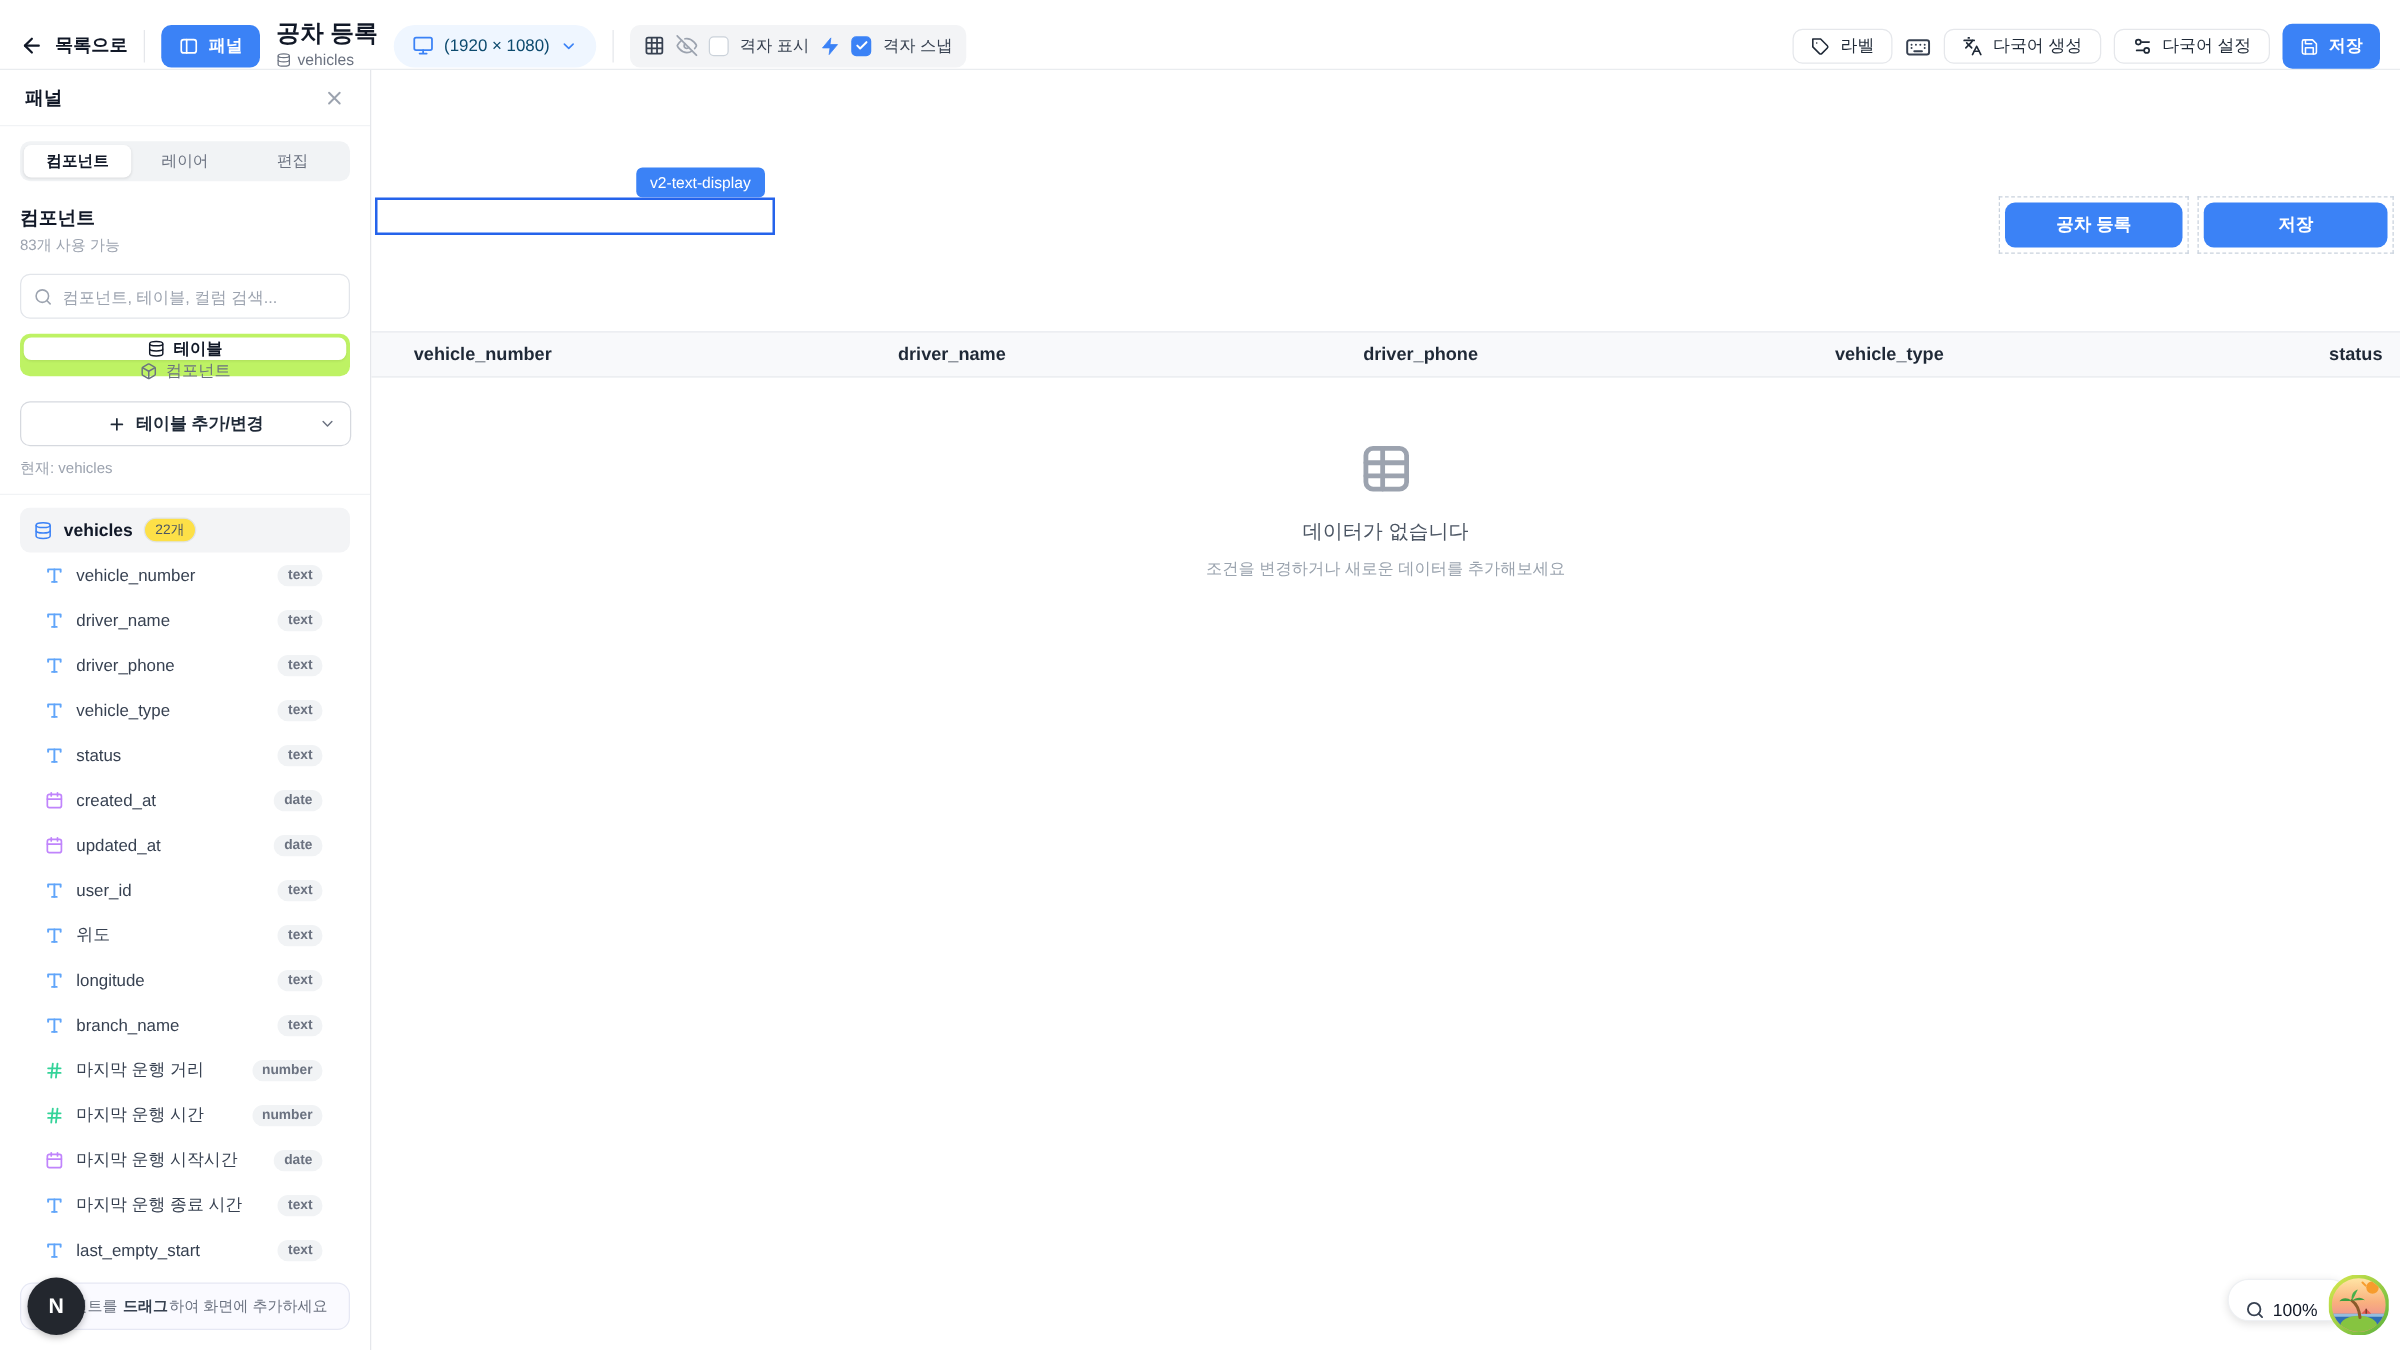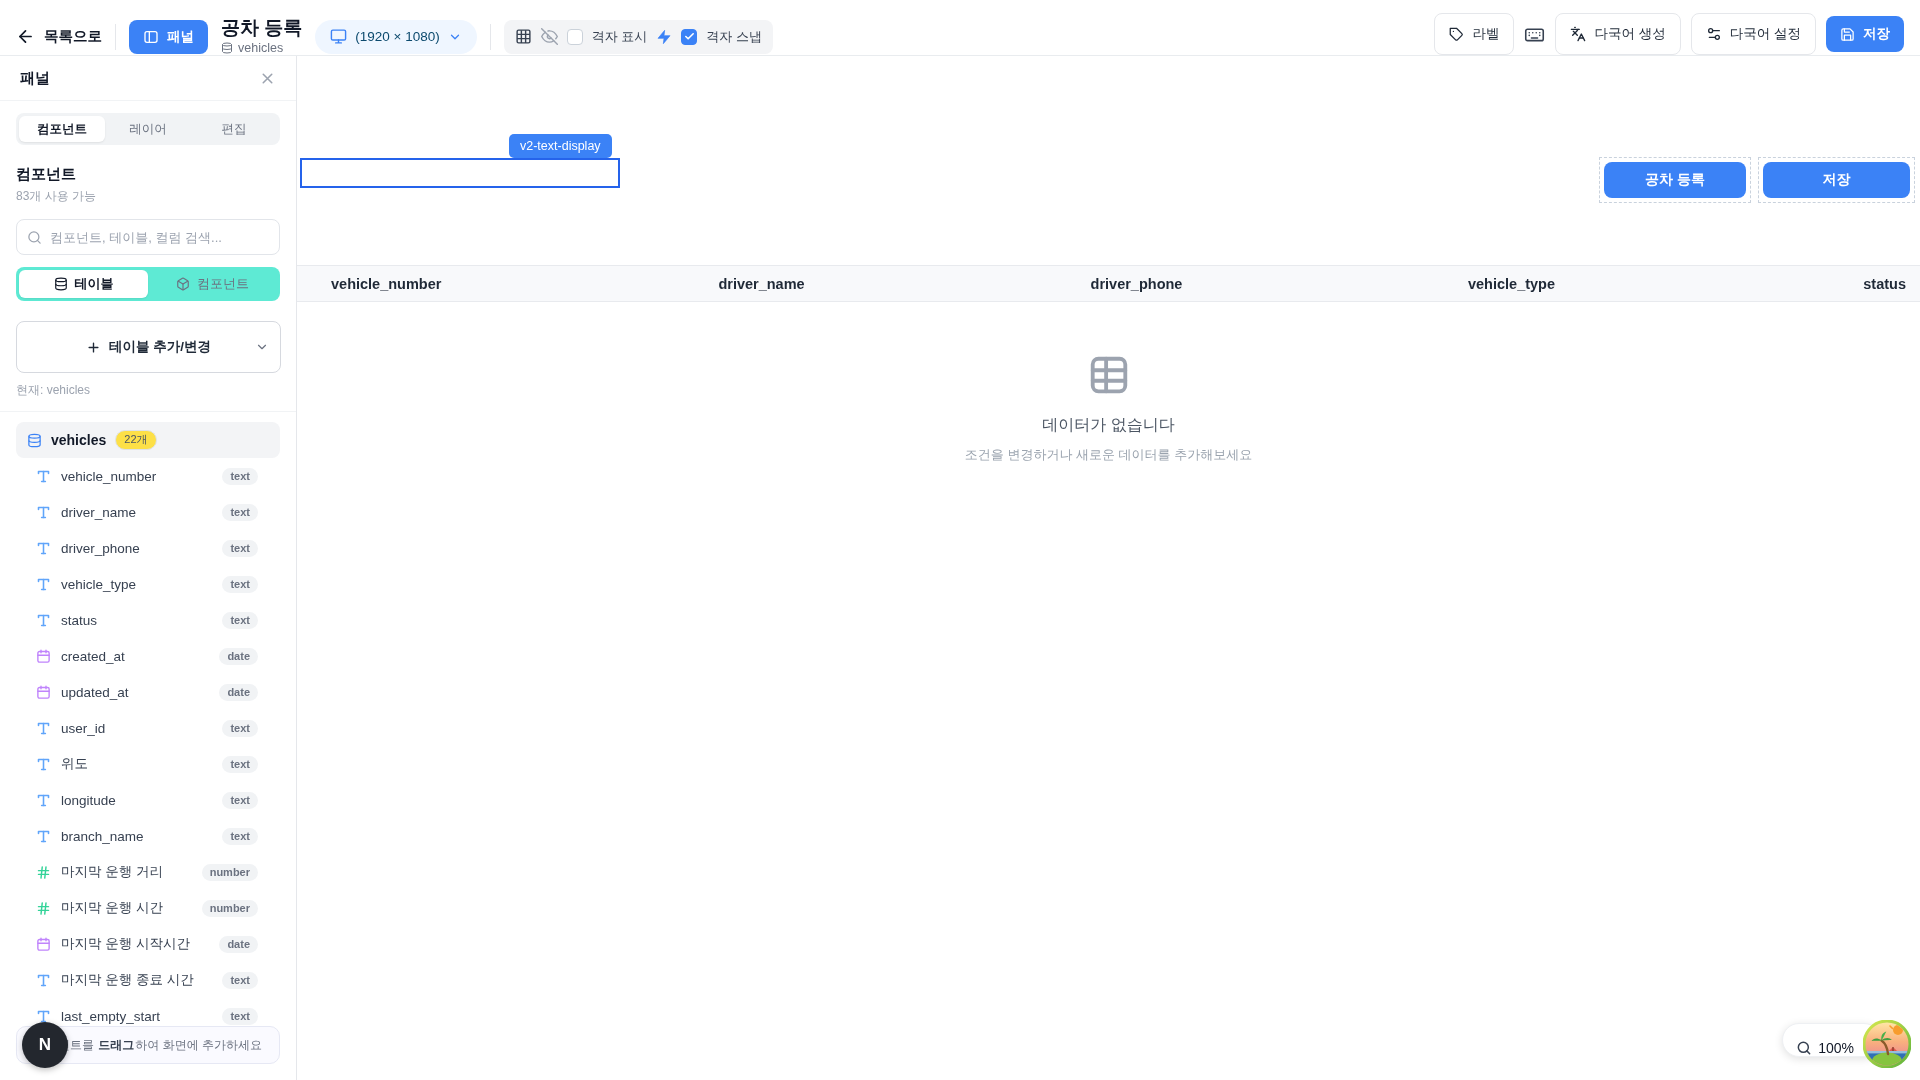--- a/index.html
+++ b/index.html
@@ -24,21 +24,21 @@
   .page-title { font-size:19px; font-weight:700; color:#111827; line-height:1.1; }
   .page-sub { display:flex; align-items:center; gap:5px; font-size:12.5px; color:#6b7280; }
   .size-pill { display:flex; align-items:center; gap:8px; height:34px; padding:0 15px;
     background:#eff6ff; border:none; border-radius:17px; color:#0c4a6e; font-size:13.5px;
     font-weight:500; cursor:pointer; font-family:inherit; }
   .grid-group { display:flex; align-items:center; gap:9px; height:34px; padding:0 11px;
     background:#f3f4f6; border-radius:8px; font-size:13px; color:#374151; }
   .checkbox { width:16px; height:16px; border-radius:4px; border:1.5px solid #cbd2da;
     background:#fff; display:flex; align-items:center; justify-content:center; cursor:pointer; }
   .checkbox.checked { background:#3b82f6; border-color:#3b82f6; }
-  .btn-outline { display:flex; align-items:center; gap:8px; height:42px; padding:0 14px;
+  .btn-outline { display:flex; align-items:center; gap:8px; height:28px; padding:0 14px;
     background:#fff; border:1px solid #e5e7eb; border-radius:8px; font-size:13.5px;
     font-weight:500; color:#1f2937; cursor:pointer; font-family:inherit; }
   .icon-btn { background:none; border:none; cursor:pointer; display:flex; align-items:center; }
 
   
   .panel { position:absolute; top:56px; left:0; bottom:0; width:297px; background:#fff;
     border-right:1px solid #e5e7eb; z-index:20; }
   .panel-header { height:45px; display:flex; align-items:center; justify-content:space-between;
     padding:0 20px; border-bottom:1px solid #f1f3f5; }
   .panel-title { font-size:15px; font-weight:700; }
@@ -49,27 +49,27 @@
   .tab.active { background:#fff; color:#111827; font-weight:600;
     box-shadow:0 1px 2px rgba(0,0,0,.08); }
   .section-head { margin:20px 16px 0; }
   .section-title { font-size:15px; font-weight:700; }
   .section-count { font-size:12px; color:#9ca3af; margin-top:4px; }
   .search-box { margin:14px 16px 0; height:36px; border:1px solid #e2e5ea; border-radius:8px;
     display:flex; align-items:center; gap:8px; padding:0 10px; }
   .search-box input { border:none; outline:none; flex:1; font-size:13px; color:#374151;
     font-family:inherit; background:transparent; }
   .search-box input::placeholder { color:#9ca3af; }
-  .seg-toggle { margin:12px 16px 0; background:#5eead4; border-radius:8px; height:34px;
-    display:flex; padding:3px; }
+  .seg-toggle { margin:12px 16px 0; background:#bef264; border-radius:8px; height:34px;
+    display:flex; padding:3px;flex-direction:column; }
   .seg { flex:1; display:flex; align-items:center; justify-content:center; gap:7px;
     font-size:13px; font-weight:500; color:#6b7280; border-radius:6px; cursor:pointer; }
   .seg.active { background:#fff; color:#111827; font-weight:600;
     box-shadow:0 1px 2px rgba(0,0,0,.08); }
-  .add-table-btn { position:relative; margin:20px 16px 0; height:52px; width:265px;
+  .add-table-btn { position:relative; margin:20px 16px 0; height:36px; width:265px;
     border:1px solid #d6d9df; background:#fff; border-radius:8px; display:flex;
     align-items:center; justify-content:center; gap:8px; font-size:13.5px; font-weight:600;
     color:#1f2937; cursor:pointer; font-family:inherit; }
   .add-table-btn .chev { position:absolute; right:11px; color:#6b7280; }
   .current-table { margin:9px 16px 0; font-size:12px; color:#9ca3af; }
   .panel-sep { margin-top:12px; border-top:1px solid #f1f3f5; }
   .field-list { margin-top:10px; overflow:hidden; }
   .table-row { margin:0 16px; height:36px; background:#f3f4f6; border-radius:8px;
     display:flex; align-items:center; gap:9px; padding:0 11px; cursor:pointer; }
   .table-row .tname { font-size:14px; font-weight:600; color:#111827; }

